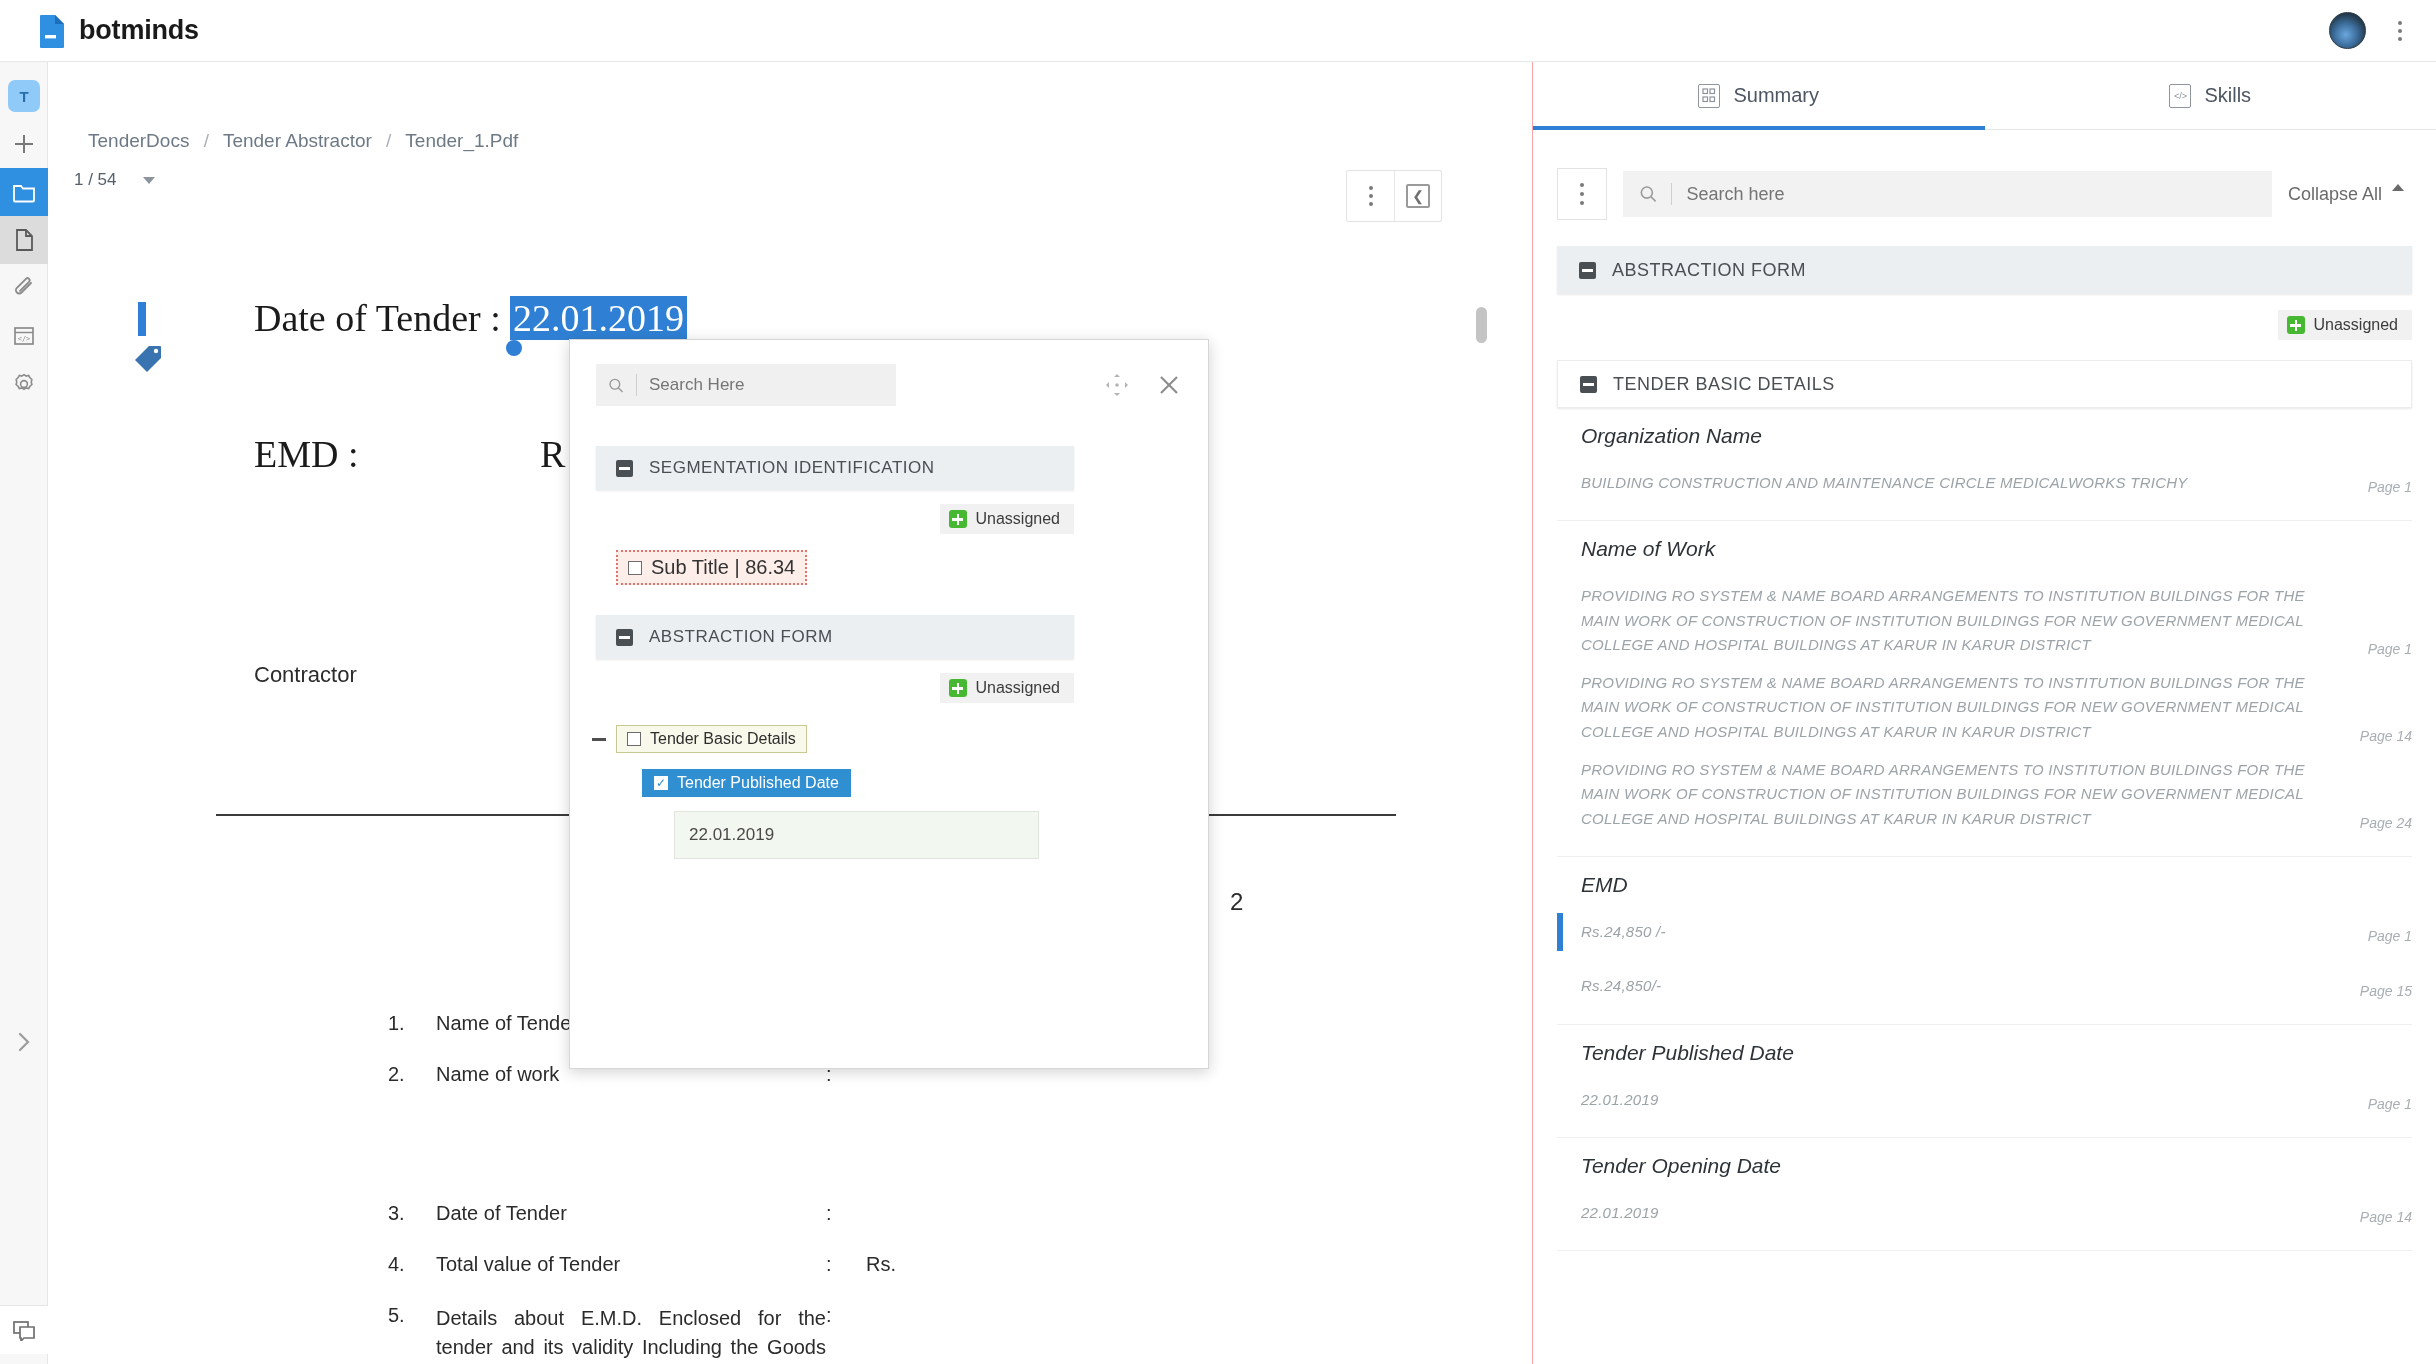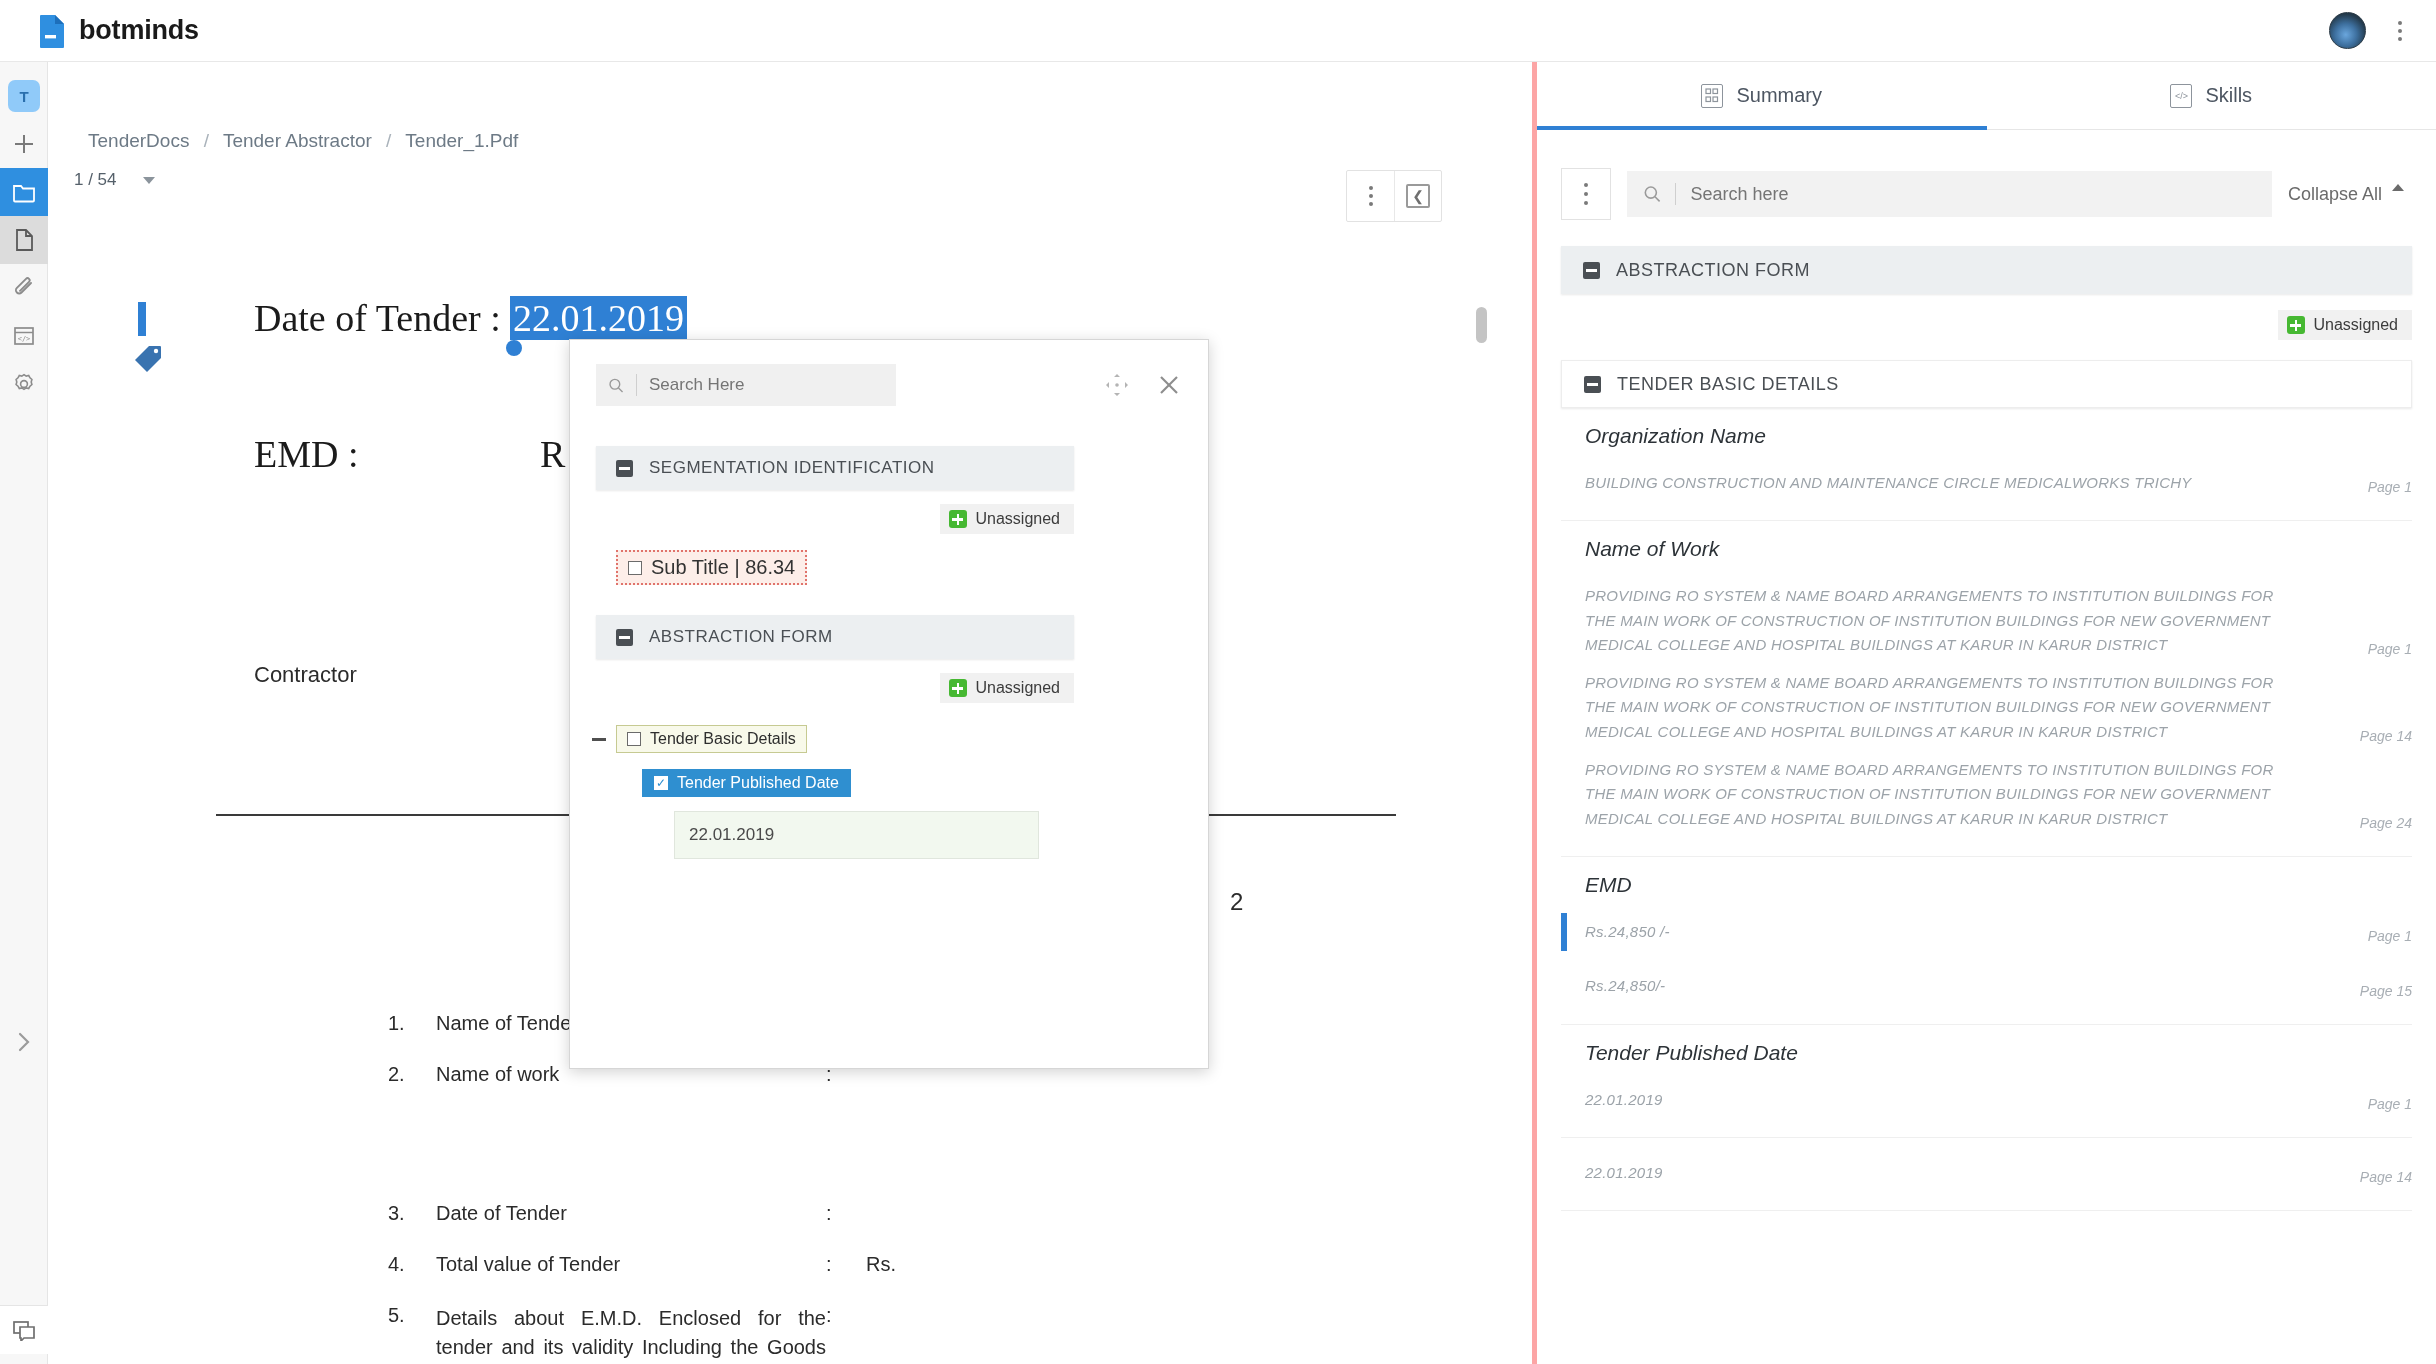--- a/index.html
+++ b/index.html
@@ -148,21 +148,21 @@
                 font-size: 12px; line-height: 1; }
   .date-field {
     margin-left: 78px; margin-top: 14px; width: 365px; height: 48px;
     background: #f2f8ef; border: 1px solid #e0e6dd; display: flex; align-items: center;
     padding-left: 14px; font-size: 17px; color: #4a4a4a; cursor: text;
   }
 
   
   .rightpane {
     position: absolute; top: 62px; left: 1532px; width: 904px; height: 1302px;
-    background: #ffffff; border-left: 5px solid #fca5a5;
+    background: #ffffff; border-left: 1px solid #fca5a5;
   }
   .tabs { display: flex; height: 68px; border-bottom: 1px solid #e6e6e6; }
   .tab { flex: 1; display: flex; align-items: center; justify-content: center; gap: 13px;
          font-size: 20px; color: #4d5662; cursor: pointer; position: relative; }
   .tab.active::after { content: ""; position: absolute; bottom: -1px; left: 0; right: 0;
                        height: 4px; background: #2f80d4; }
   .tab-ico { width: 22px; height: 24px; border: 1.6px solid #8d949c; border-radius: 2px;
              display:flex; align-items:center; justify-content:center; font-size: 9px; color:#8d949c; }
 
   .rp-search-row { display: flex; align-items: center; gap: 16px; padding: 38px 32px 0 24px; }
@@ -529,19 +529,20 @@
 
   <div class="field-block">
     <div class="field-label">Tender Published Date</div>
     <div class="field-row">
       <span class="field-val">22.01.2019</span>
       <span class="field-page">Page 1</span>
     </div>
   </div>
 
   <div class="field-block">
+    <div class="field-label">Tender Opening Date</div>
     <div class="field-row">
       <span class="field-val">22.01.2019</span>
       <span class="field-page">Page 14</span>
     </div>
   </div>
 
 </div>
 
 </body></html>

